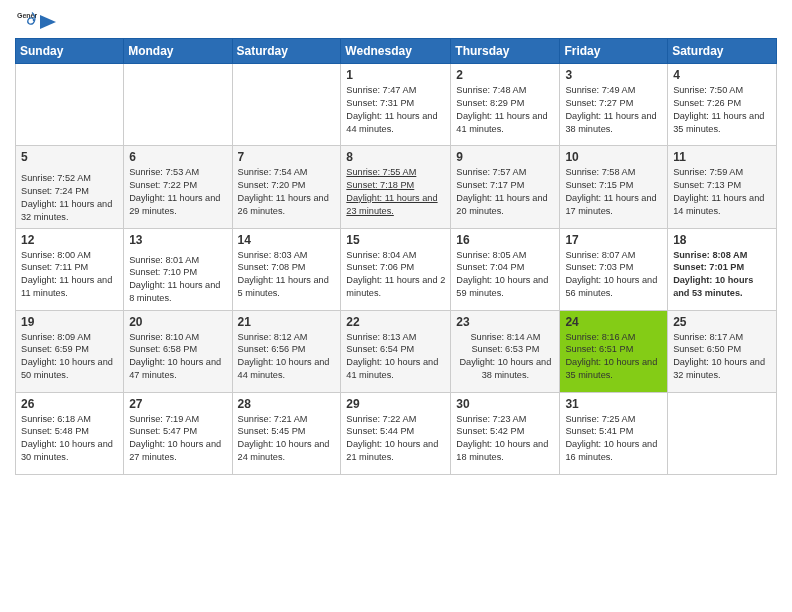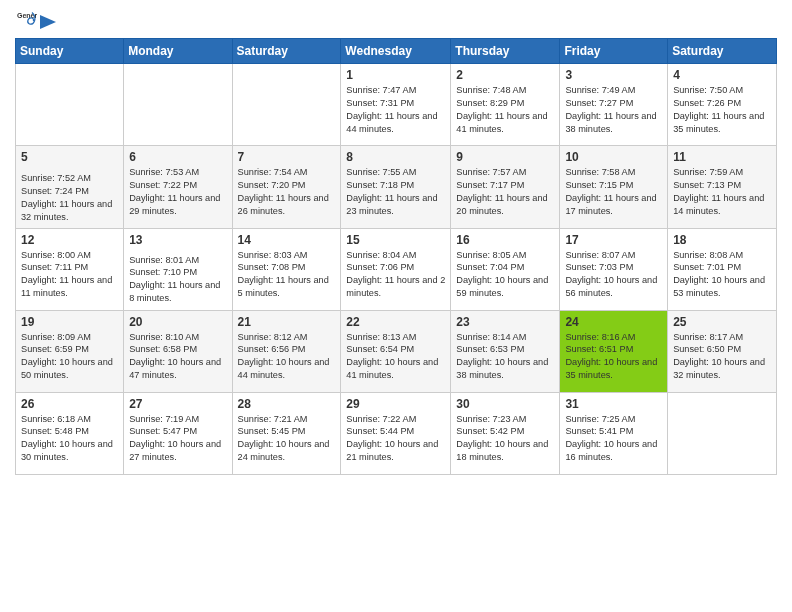--- a/index.html
+++ b/index.html
@@ -167,21 +167,21 @@
 Daylight: 11 hours and 29 minutes.</div>
           </td>
           <td style="background-color: rgb(245, 245, 245);">
             <span class="day-number">7</span>
             <div class="day-info" style="white-space: pre-line;">Sunrise: 7:54 AM
 Sunset: 7:20 PM
 Daylight: 11 hours and 26 minutes.</div>
           </td>
           <td style="background-color: rgb(245, 245, 245);">
             <span class="day-number">8</span>
-            <div class="day-info" style="white-space: pre-line;">Sunrise: 7:55 AM
+            <div class="day-info" style="white-space: pre-line; text-decoration: underline;">Sunrise: 7:55 AM
 Sunset: 7:18 PM
 Daylight: 11 hours and 23 minutes.</div>
           </td>
           <td style="background-color: rgb(245, 245, 245);">
             <span class="day-number">9</span>
             <div class="day-info" style="white-space: pre-line;">Sunrise: 7:57 AM
 Sunset: 7:17 PM
 Daylight: 11 hours and 20 minutes.</div>
           </td>
           <td style="background-color: rgb(245, 245, 245);">
@@ -229,21 +229,21 @@
 Daylight: 10 hours and 59 minutes.</div>
           </td>
           <td>
             <span class="day-number">17</span>
             <div class="day-info" style="white-space: pre-line;">Sunrise: 8:07 AM
 Sunset: 7:03 PM
 Daylight: 10 hours and 56 minutes.</div>
           </td>
           <td>
             <span class="day-number">18</span>
-            <div class="day-info" style="white-space: pre-line;">Sunrise: 8:08 AM
+            <div class="day-info" style="white-space: pre-line; font-weight: bold;">Sunrise: 8:08 AM
 Sunset: 7:01 PM
 Daylight: 10 hours and 53 minutes.</div>
           </td>
         </tr>
         <tr>
           <td style="background-color: rgb(245, 245, 245);">
             <span class="day-number">19</span>
             <div class="day-info" style="white-space: pre-line;">Sunrise: 8:09 AM
 Sunset: 6:59 PM
 Daylight: 10 hours and 50 minutes.</div>
@@ -261,21 +261,21 @@
 Daylight: 10 hours and 44 minutes.</div>
           </td>
           <td style="background-color: rgb(245, 245, 245);">
             <span class="day-number">22</span>
             <div class="day-info" style="white-space: pre-line;">Sunrise: 8:13 AM
 Sunset: 6:54 PM
 Daylight: 10 hours and 41 minutes.</div>
           </td>
           <td style="background-color: rgb(245, 245, 245);">
             <span class="day-number">23</span>
-            <div class="day-info" style="white-space: pre-line;">Sunrise: 8:14 AM
+            <div class="day-info" style="white-space: pre-line; text-align: center;">Sunrise: 8:14 AM
 Sunset: 6:53 PM
 Daylight: 10 hours and 38 minutes.</div>
           </td>
           <td style="background-color: #84cc16;">
             <span class="day-number">24</span>
             <div class="day-info" style="white-space: pre-line;">Sunrise: 8:16 AM
 Sunset: 6:51 PM
 Daylight: 10 hours and 35 minutes.</div>
           </td>
           <td style="background-color: rgb(245, 245, 245);">

